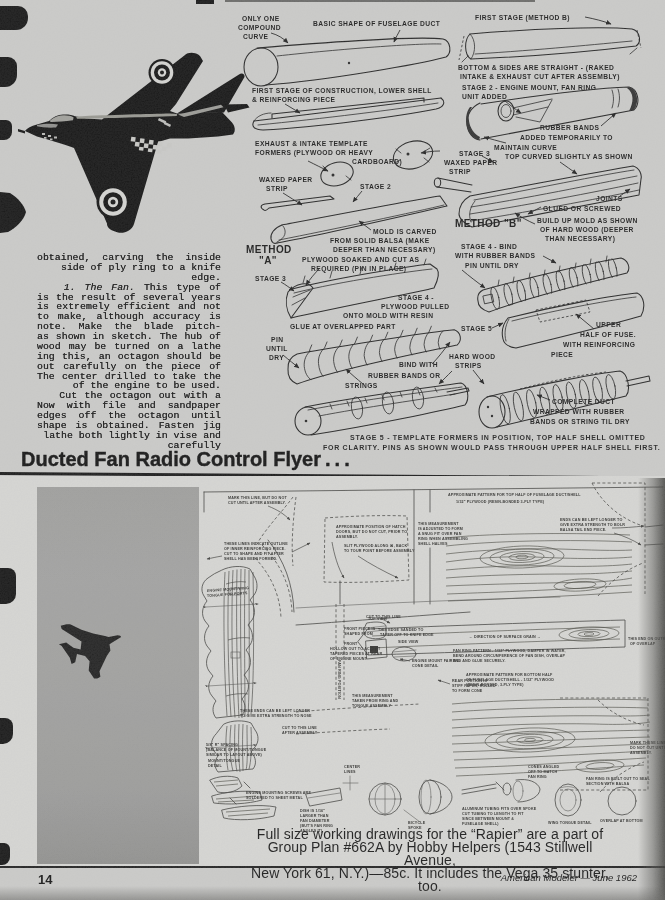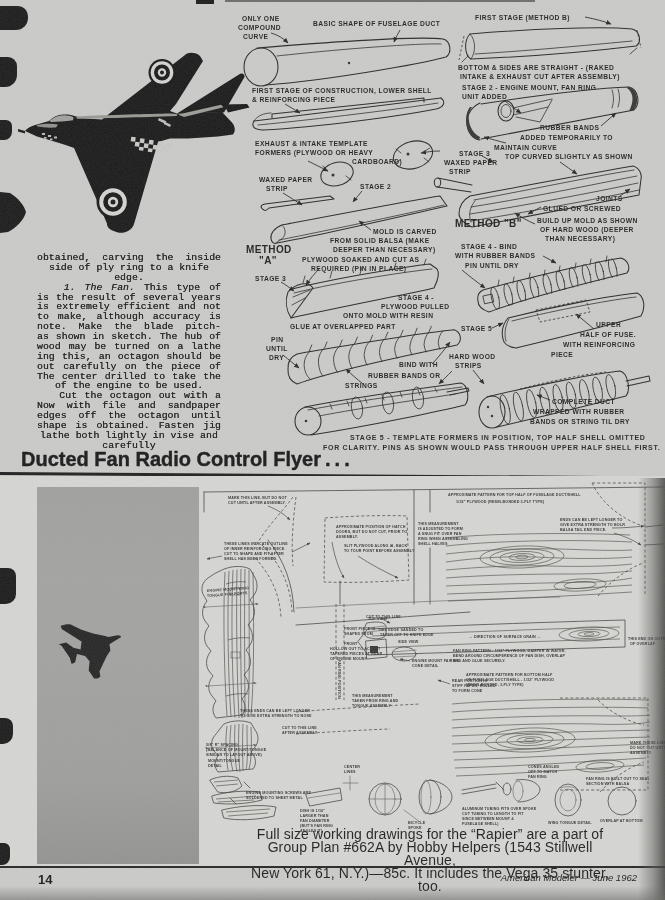--- a/index.html
+++ b/index.html
@@ -1,21 +1,21 @@
 <!DOCTYPE html>
 <html><head><meta charset="utf-8">
 <style>
 html,body{margin:0;padding:0;background:#888}
 #page{position:relative;width:665px;height:900px;background:#ccccca;overflow:hidden;font-family:"Liberation Sans",sans-serif}
 #grain{position:absolute;left:0;top:0;z-index:50;pointer-events:none}
 .abs{position:absolute}
 #coltext{position:absolute;left:37px;top:253px;width:184px;font-family:Liberation Mono, monospace;font-size:9.9px;line-height:9.88px;color:#161616;text-shadow:0 0 0.3px #1b1b1b}
 #coltext .l{text-align:justify;height:9.88px;overflow:hidden}
 #coltext .l::after{content:"";display:inline-block;width:100%}
-#coltext .e{text-align:center}
+#coltext .e{text-align:right}
 #headline{position:absolute;left:21px;top:448px;font-family:Liberation Sans, sans-serif;font-weight:bold;font-size:20px;color:#0e0e0e;letter-spacing:0px;-webkit-text-stroke:0.4px #0e0e0e}
 #rule{position:absolute;left:0;top:472px;width:665px;height:2.8px;background:#141414;transform:rotate(0.38deg);transform-origin:0 50%}
 #plansheet{position:absolute;left:0;top:476px;width:665px;height:391px;background:#d8d8d5}
 #photo2{position:absolute;left:37px;top:487px;width:162px;height:377px;background:linear-gradient(180deg,#a0a09e 0%,#9b9b99 50%,#929290 100%)}
 #caption{position:absolute;left:250px;top:828px;width:360px;text-align:center;font-weight:normal;font-size:14px;line-height:13.1px;color:#141414;letter-spacing:0.1px}
 #footline{position:absolute;left:0;top:866px;width:665px;height:2px;background:#1c1c1c}
 #pageno{position:absolute;left:38px;top:872px;font-weight:bold;font-size:13px;color:#111}
 #magname{position:absolute;right:28px;top:872px;font-weight:normal;font-style:italic;font-size:9.5px;color:#111}
 #rightshadow{position:absolute;right:0;top:478px;width:27px;height:422px;background:linear-gradient(90deg,rgba(80,80,78,0) 0%,rgba(85,85,82,0.5) 55%,rgba(55,55,52,0.85) 100%)}
 #botshadow{position:absolute;left:0;top:886px;width:665px;height:14px;background:linear-gradient(180deg,rgba(90,90,88,0) 0%,rgba(95,95,92,0.55) 100%)}

